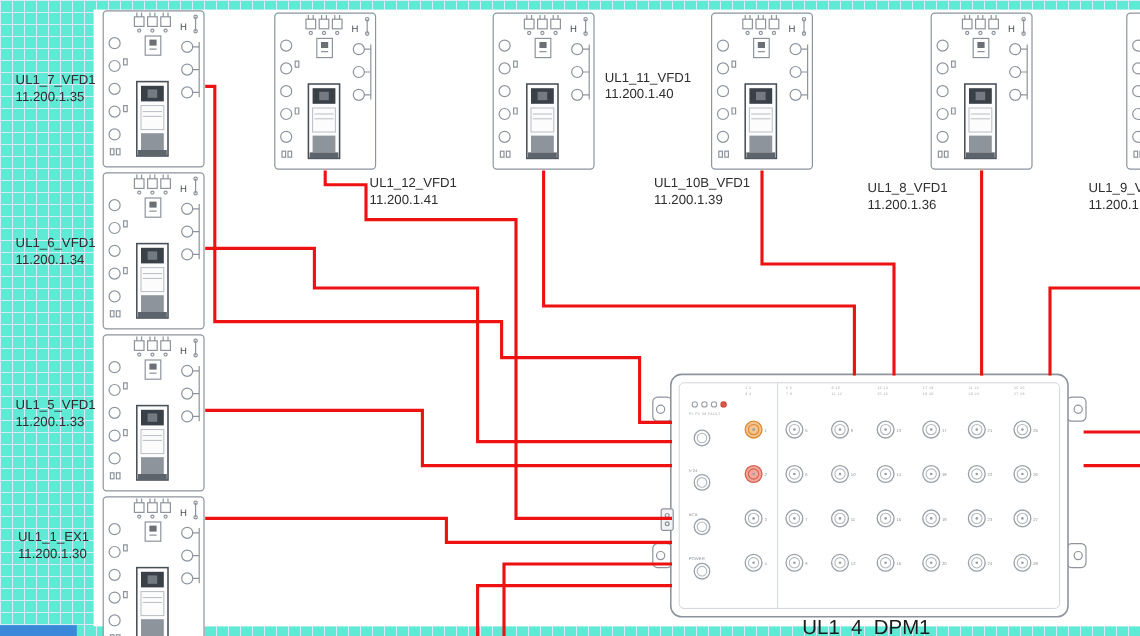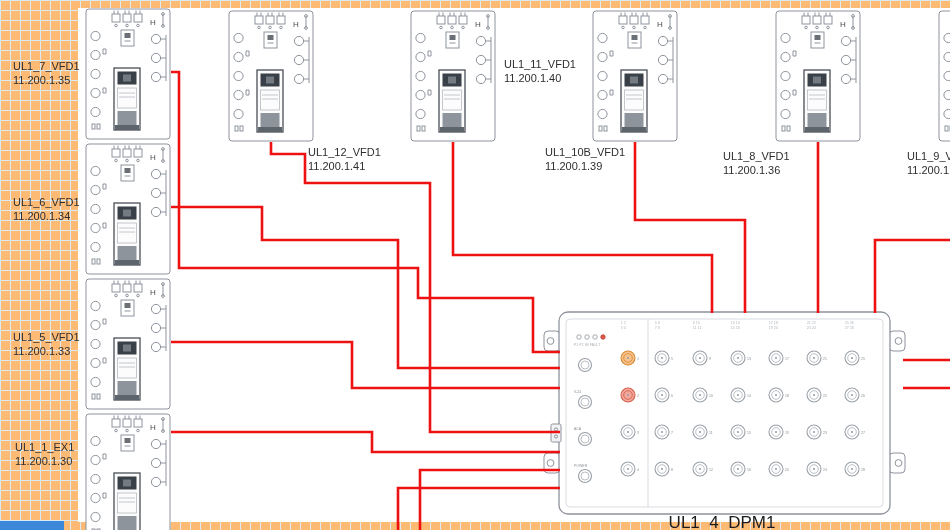--- a/index.html
+++ b/index.html
@@ -1,16 +1,16 @@
 <!DOCTYPE html>
 <html style="--cable-color: #ee1111; --grid-color: #d8eaf6; --sel-color: #3b87d9;"><head>
 <meta charset="utf-8">
 <style>
   html,body{margin:0;padding:0;background:#fff;}
-  .canvas{position:relative;width:950px;height:530px;overflow:hidden;background:#fdba74;
+  .canvas{position:relative;width:950px;height:530px;overflow:hidden;background:#5eead4;
           font-family:"Liberation Sans",sans-serif;}
   .gridbg{position:absolute;inset:0;
     background-image:linear-gradient(var(--grid-color,#d8eaf6) 1px,transparent 1px),
                      linear-gradient(90deg,var(--grid-color,#d8eaf6) 1px,transparent 1px);
     background-size:10px 10px;}
   .page{position:absolute;left:78px;top:8px;width:872px;height:514px;background:#fff;}
   svg.scene{position:absolute;left:0;top:0;}
   .s1{fill:none;stroke:#8e939c;stroke-width:1;}
   .s2{fill:none;stroke:#ced3d9;stroke-width:0.8;}
   .lbl{font-size:11px;fill:#2e2e30;}

